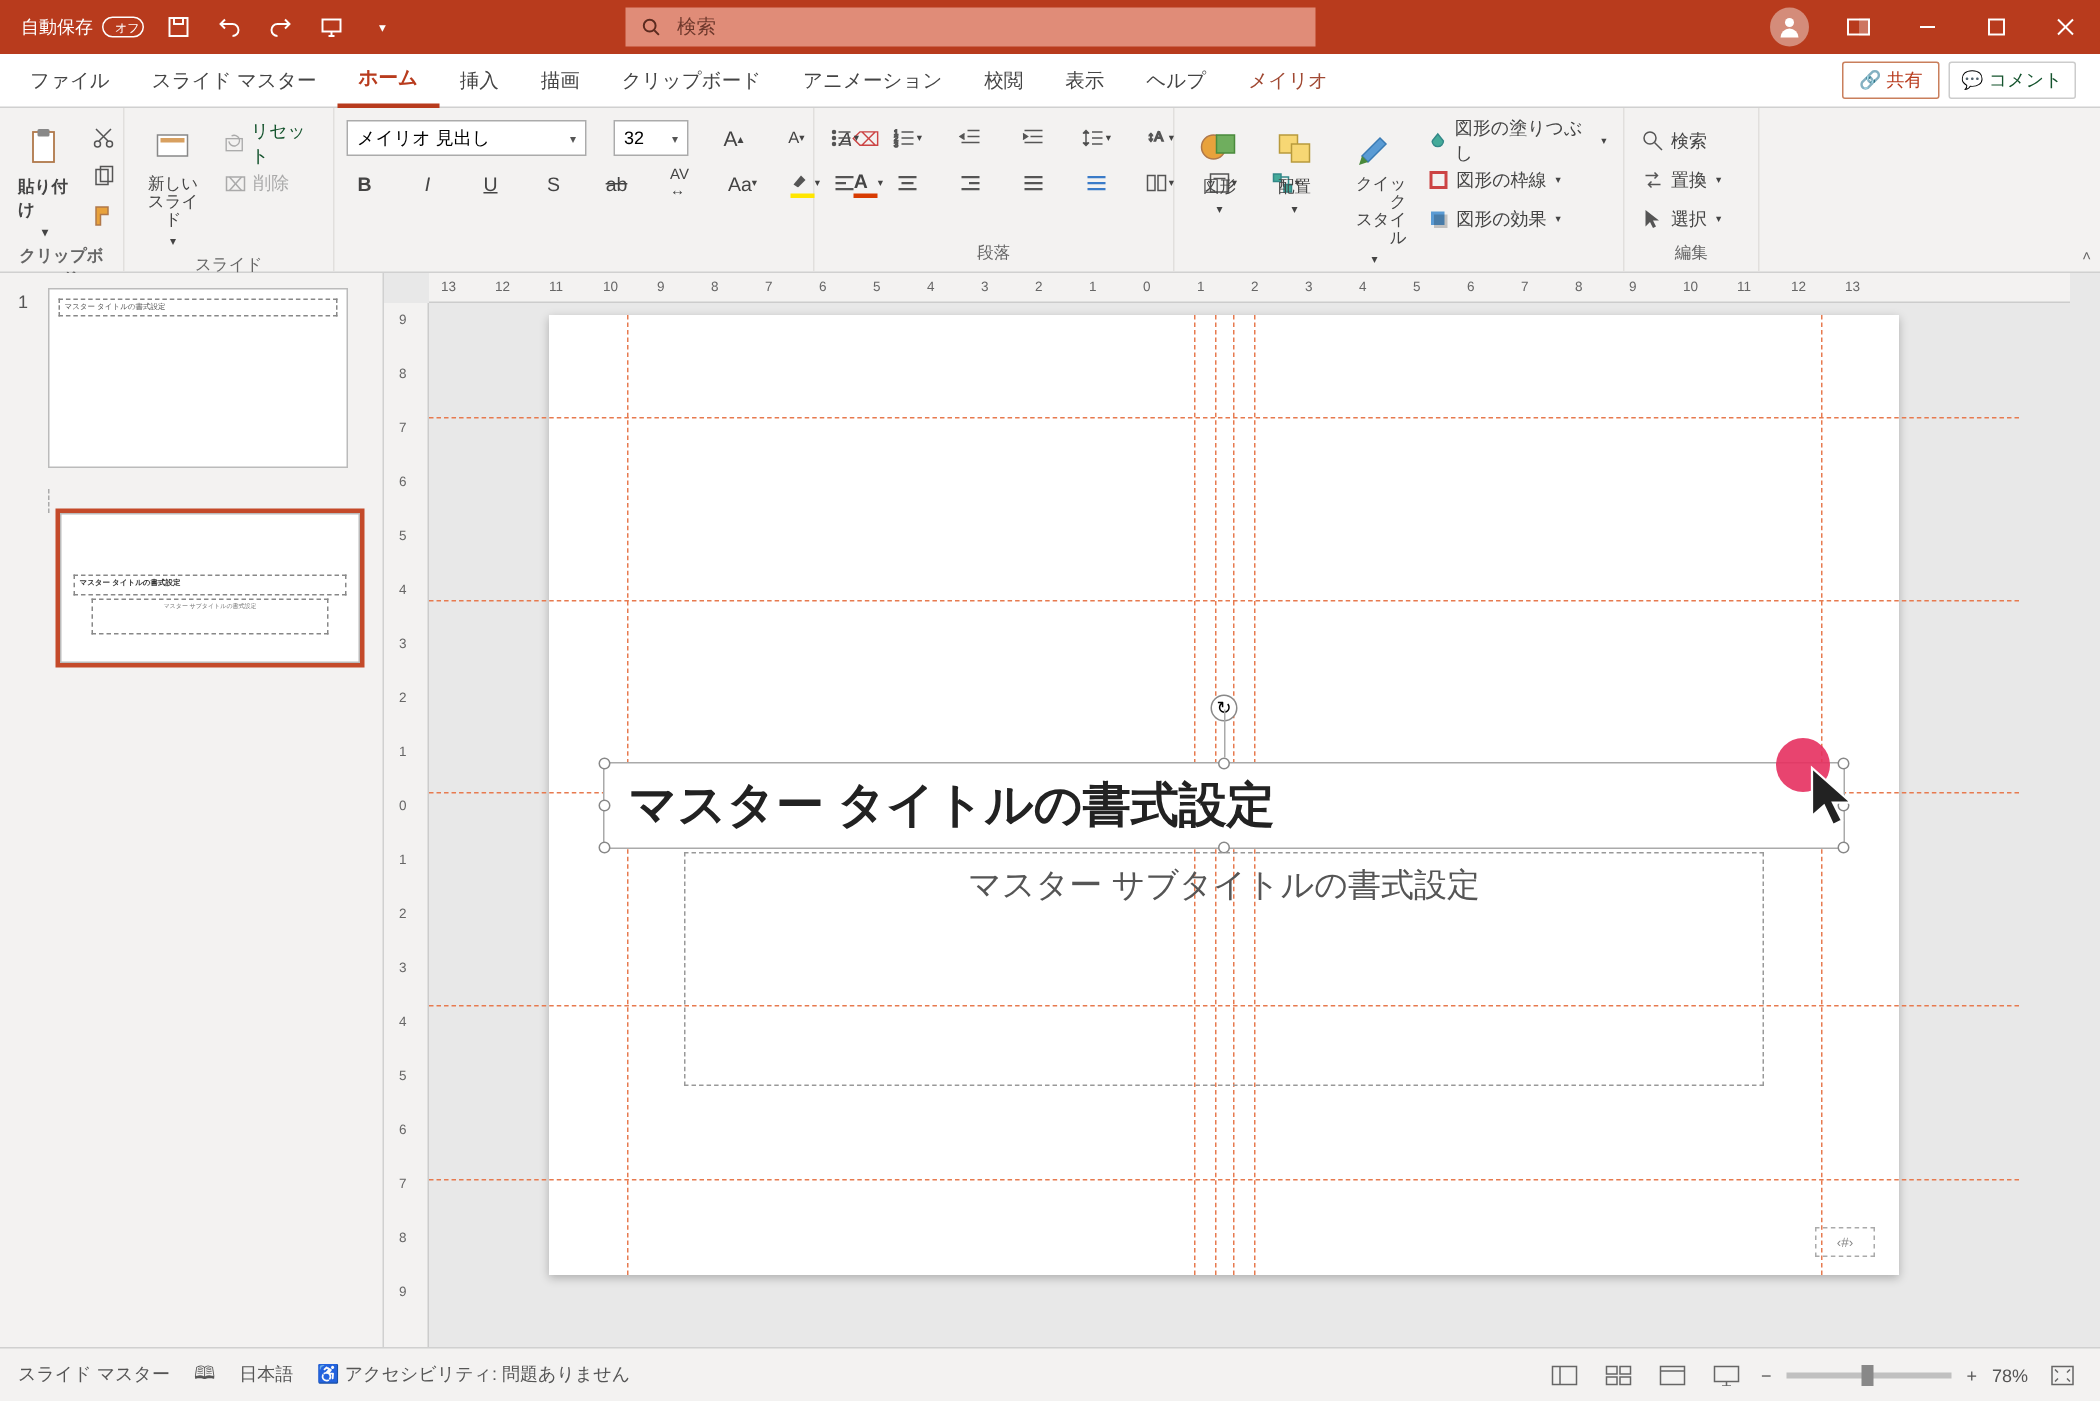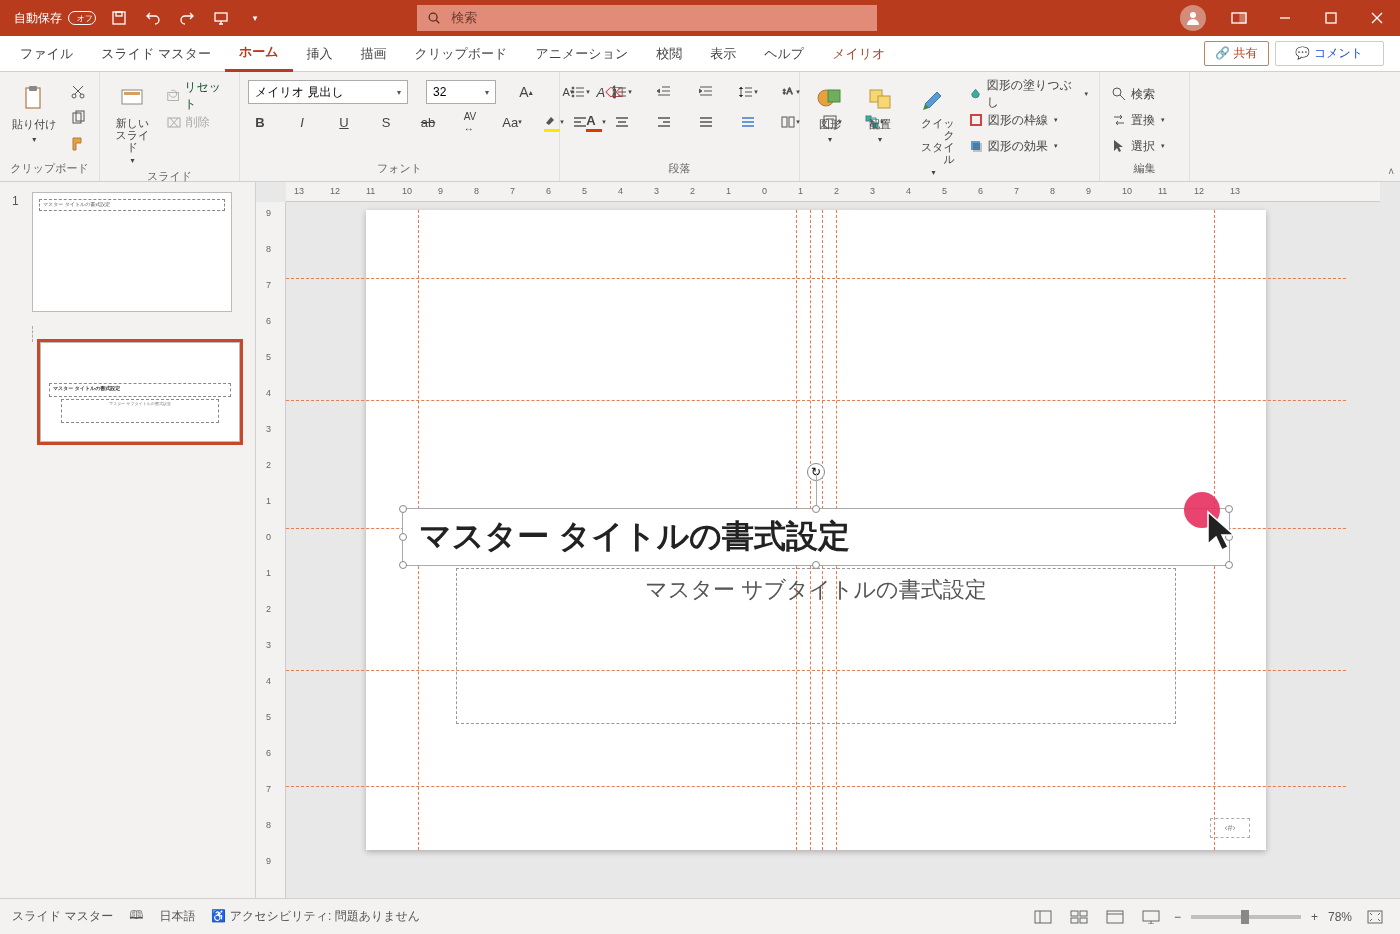--- a/index.html
+++ b/index.html
@@ -18,33 +18,33 @@
 .winctrls .wc { width: 46px; height: 36px; display: flex; align-items: center; justify-content: center; cursor: pointer; }
 .avatar-circle { width: 26px; height: 26px; border-radius: 50%; background: #d48c7a; display: flex; align-items: center; justify-content: center; margin-right: 10px; }
 
 
 .ribbon-tabs { height: 36px; background: #fff; display: flex; align-items: center; border-bottom: 1px solid #d0d0d0; padding: 0 6px; }
 .ribbon-tabs .tab { padding: 0 14px; height: 36px; display: flex; align-items: center; font-size: 13px; color: #444; cursor: pointer; }
 .ribbon-tabs .tab.active { color: #b83b1d; border-bottom: 3px solid #b83b1d; font-weight: 600; }
 .ribbon-tabs .tab.context { color: #a04832; }
 .ribbon-tabs .right { margin-left: auto; display: flex; align-items: center; gap: 6px; padding-right: 10px; }
 .share-btn { border: 1px solid #c97f5c; color: #b83b1d; padding: 3px 10px; font-size: 12px; border-radius: 2px; cursor: pointer; }
-.comment-btn { border: 1px solid #ccc; color: #1d4ed8; padding: 3px 20px; font-size: 12px; border-radius: 2px; }
+.comment-btn { border: 1px solid #ccc; color: #14532d; padding: 3px 8px; font-size: 12px; border-radius: 2px; }
 
 
 .ribbon { height: 110px; background: #f3f2f1; display: flex; border-bottom: 1px solid #d0d0d0; }
 .group { border-right: 1px solid #e1dfdd; padding: 4px 8px 2px; display: flex; flex-direction: column; }
 .group-body { flex: 1; display: flex; align-items: flex-start; gap: 6px; padding-top: 4px; }
 .group-label { font-size: 11px; color: #666; text-align: center; padding: 2px 0 3px; position: relative; }
 .big-btn { display: flex; flex-direction: column; align-items: center; gap: 3px; font-size: 11px; color: #444; padding: 2px 4px; cursor: pointer; min-width: 44px; }
 .big-btn .iconbox { width: 32px; height: 32px; display: flex; align-items: center; justify-content: center; }
 .sm-btn { display: flex; align-items: center; gap: 4px; font-size: 12px; color: #444; padding: 2px 3px; cursor: pointer; height: 24px; }
 .vstack { display: flex; flex-direction: column; gap: 2px; }
 .fontbox { width: 160px; height: 24px; border: 1px solid #ababab; background: #fff; display: flex; align-items: center; padding: 0 6px; font-size: 12px; }
-.sizebox { width: 70px; height: 24px; border: 1px solid #ababab; background: #fff; display: flex; align-items: center; padding: 4px 6px; font-size: 12px; }
+.sizebox { width: 50px; height: 24px; border: 1px solid #ababab; background: #fff; display: flex; align-items: center; padding: 4px 6px; font-size: 12px; }
 .dropdown-arrow { margin-left: auto; font-size: 8px; color: #555; }
 .row { display: flex; align-items: center; gap: 18px; }
 .font-btn { width: 24px; height: 24px; display: flex; align-items: center; justify-content: center; cursor: pointer; font-size: 13px; color: #444; }
 .color-under { width: 16px; height: 3px; display: block; margin-top: 1px; }
 
 
 .workspace { position: absolute; top: 182px; left: 0; right: 0; bottom: 36px; display: flex; }
 .slidepanel { width: 256px; background: #f3f2f1; border-right: 1px solid #d0d0d0; padding: 10px 12px; overflow: auto; }
 .thumb-wrap { display: flex; gap: 8px; margin-bottom: 14px; }
 .thumb-num { font-size: 12px; color: #555; padding-top: 2px; width: 12px; }
@@ -179,21 +179,21 @@
   <div class="tab">ヘルプ</div>
   <div class="tab context">メイリオ</div>
   <div class="right">
     <div class="share-btn">🔗 <span>共有</span></div>
     <div class="comment-btn">💬 <span>コメント</span></div>
   </div>
 </div>
 
 <div class="ribbon">
 
-  <div class="group" style="width:100px;">
+  <div class="group" style="width:83px;font-weight:bold;">
     <div class="group-body">
       <div class="big-btn">
         <div class="iconbox">
             <svg class="svg-lg" viewBox="0 0 28 28">
               <rect x="6" y="4" width="14" height="20" fill="#fff" stroke="#b0784a" stroke-width="1.2"></rect>
               <rect x="9" y="2" width="8" height="5" rx="1" fill="#888"></rect>
             </svg>
           </div>
         <span>貼り付け</span>
         <span style="font-size:8px;">▾</span>
@@ -289,21 +289,20 @@
                 <path d="M2 8 L7 2 L10 5 L5 10 Z" fill="#555"></path>
               </svg><span class="color-under" style="background:#ffe600;"></span></div>
             <span style="font-size:7px;">▾</span>
           </div>
         <div class="font-btn">
             <div><span style="font-weight:bold;">A</span><span class="color-under" style="background:#d83b01;"></span></div>
             <span style="font-size:7px;">▾</span>
           </div>
       </div>
     </div>
-    <div class="group-label">フォント</div>
   </div>
 
   <div class="group" style="width:240px;">
     <div class="group-body" style="flex-direction:column; gap:6px;">
       <div class="row">
         <div class="font-btn">
             <svg class="svg-ico" viewBox="0 0 16 16" stroke="#555">
               <circle cx="3" cy="4" r="1" fill="#555"></circle>
               <line x1="6" y1="4" x2="14" y2="4"></line>
               <circle cx="3" cy="8" r="1" fill="#555"></circle>

